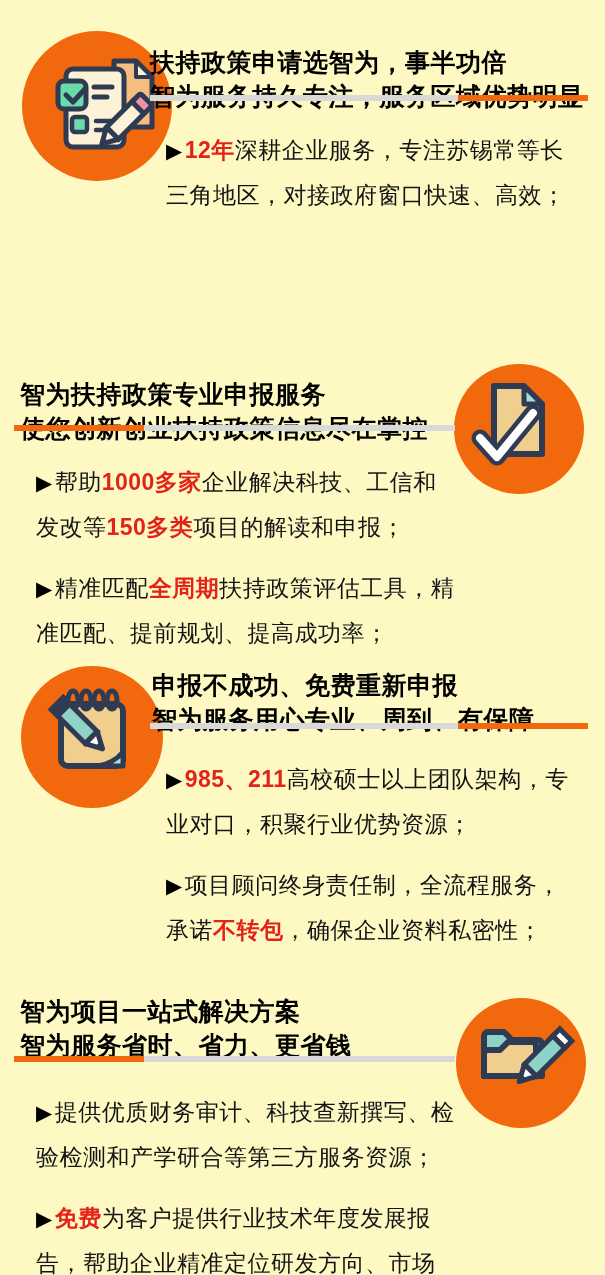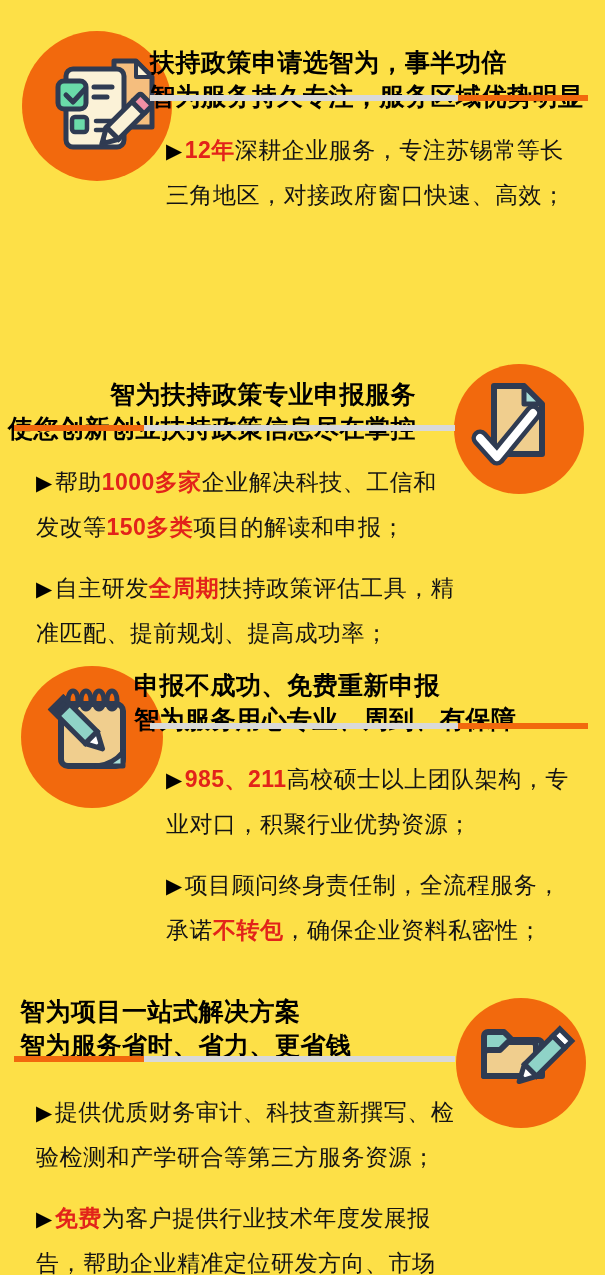--- a/index.html
+++ b/index.html
@@ -1,41 +1,41 @@
 <!DOCTYPE html>
 <html style="--accent: #f2690d; --red: #e2231a; --text: #141414; --heading: #000000; --gray: #d9d9d9; --navy: #2f3b52; --cream: #fbf2d7; --tan: #f0ce8e; --fold_tan: #f5be7e; --mint: #6adba9; --teal: #8fd3c7; --teal_light: #a9dfd8; --pink: #f290a5; --white: #ffffff;"><head>
 <meta charset="utf-8">
 <style>
   html,body{margin:0;padding:0;background:#fff;}
-  .page{position:relative;width:605px;height:1275px;background:#fde047;overflow:hidden;
+  .page{position:relative;width:605px;height:1275px;background:#fef9c3;overflow:hidden;
         font-family:"Liberation Sans","DejaVu Sans",sans-serif;}
   .icon,.heading,.divider,.bullets{position:absolute;}
   .icon svg{width:100%;height:100%;display:block;}
   .heading{font-size:25px;line-height:34px;font-weight:bold;color:var(--heading);letter-spacing:0.5px;}
   .hline{display:block;white-space:nowrap;}
   .divider{display:flex;height:6px;}
   .d-gray{flex:1;background:var(--gray);}
   .d-orange{width:130px;background:var(--accent);}
   .bullets{}
   .bullet{margin:16px;font-size:23px;line-height:45px;color:var(--text);letter-spacing:0.5px;}
   .arrow{color:#000;font-size:21px;margin-right:2px;}
   .red{color:var(--red);font-weight:bold;}
 
   .s1-icon{left:22px;top:31px;width:150px;height:150px;}
   .s1-heading{left:150px;top:24px;}
   .s1-divider{left:150px;top:95px;width:438px;}
   .s1-bullets{left:150px;top:112px;width:445px;}
 
   .s2-icon{left:454px;top:364px;width:130px;height:130px;}
-  .s2-heading{left:8px;top:356px;text-align:right;}
+  .s2-heading{left:20px;top:356px;}
   .s2-divider{left:14px;top:425px;width:441px;}
   .s2-bullets{left:20px;top:444px;width:452px;}
 
   .s3-icon{left:21px;top:666px;width:142px;height:142px;}
-  .s3-heading{left:134px;top:654px;margin-top:14px;}
+  .s3-heading{left:152px;top:654px;margin-top:14px;}
   .s3-divider{left:150px;top:723px;width:438px;}
   .s3-bullets{left:150px;top:741px;width:445px;}
 
   .s4-icon{left:456px;top:998px;width:130px;height:130px;}
   .s4-heading{left:20px;top:986px;margin-top:8px;}
   .s4-divider{left:14px;top:1056px;width:441px;}
   .s4-bullets{left:20px;top:1074px;width:452px;}
 </style>
 </head>
 <body>
@@ -88,21 +88,21 @@
     <h2 class="heading s2-heading">
       <span class="hline">智为扶持政策专业申报服务</span>
       <span class="hline">使您创新创业扶持政策信息尽在掌控</span>
     </h2>
     <div class="divider s2-divider">
       <span class="d-orange"></span>
       <span class="d-gray"></span>
     </div>
     <div class="bullets s2-bullets">
       <p class="bullet"><span class="arrow">▶</span><span>帮助</span><span class="red">1000多家</span><span>企业解决科技、工信和发改等</span><span class="red">150多类</span><span>项目的解读和申报；</span></p>
-      <p class="bullet"><span class="arrow">▶</span><span>自主研发</span><span class="red">全周期</span><span>扶持政策评估工具，精准匹配、提前规划、提高成功率；</span></p>
+      <p class="bullet"><span class="arrow">▶</span><span>精准匹配</span><span class="red">全周期</span><span>扶持政策评估工具，精准匹配、提前规划、提高成功率；</span></p>
     </div>
   </section>
 
   <section>
     <div class="icon s3-icon">
       <svg viewBox="0 0 142 142" xmlns="http://www.w3.org/2000/svg">
         <circle cx="71" cy="71" r="71" fill="var(--accent)"></circle>
         <rect x="40" y="38" width="62" height="62" rx="7" fill="var(--tan)" stroke="var(--navy)" stroke-width="6"></rect>
         <path d="M76,100 q16,-2 26,-14 l0,14 z" fill="var(--teal_light)" stroke="var(--navy)" stroke-width="5" stroke-linejoin="round"></path>
         <ellipse cx="52" cy="34" rx="5" ry="9" fill="none" stroke="var(--navy)" stroke-width="5"></ellipse>

